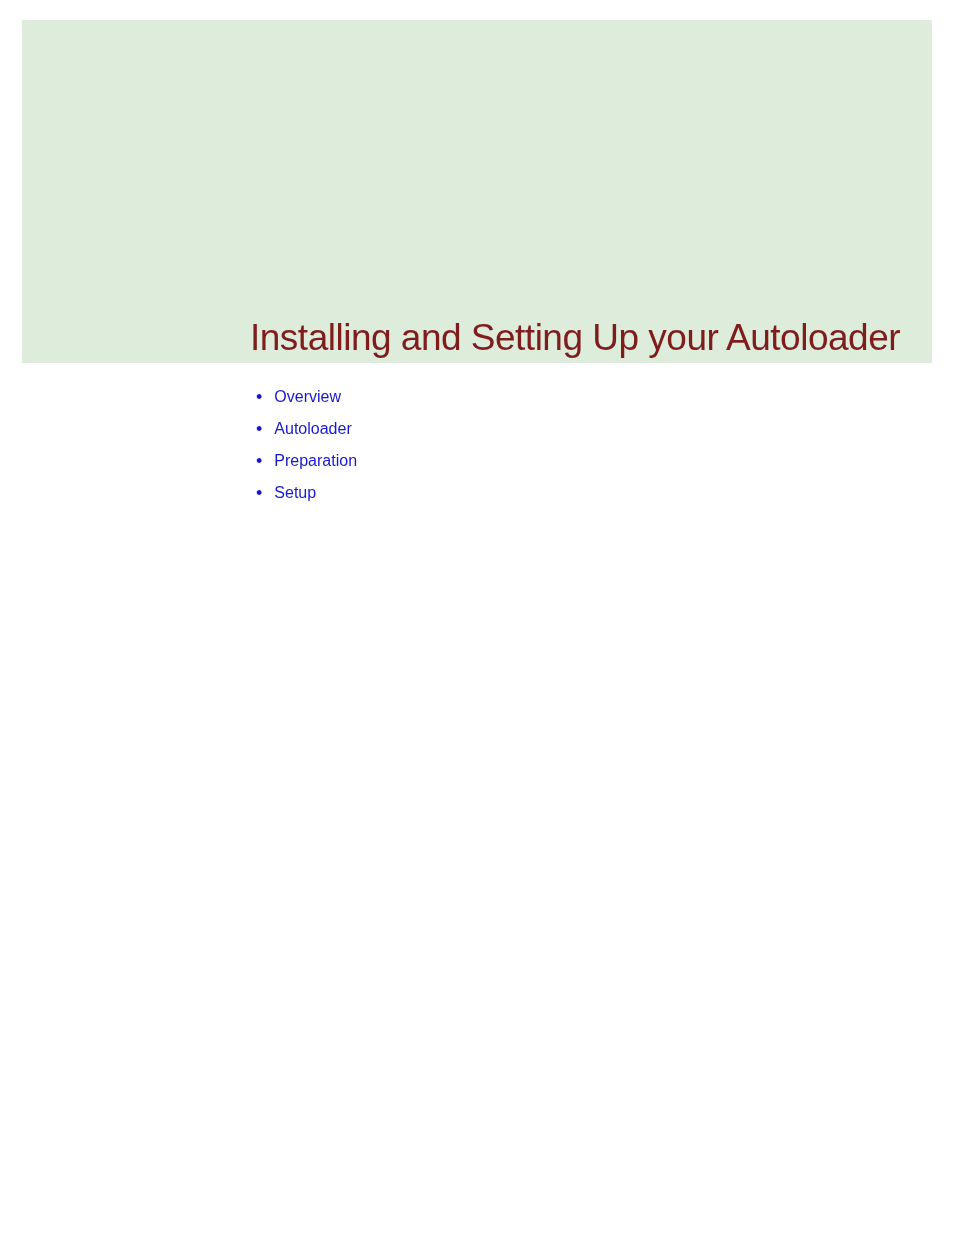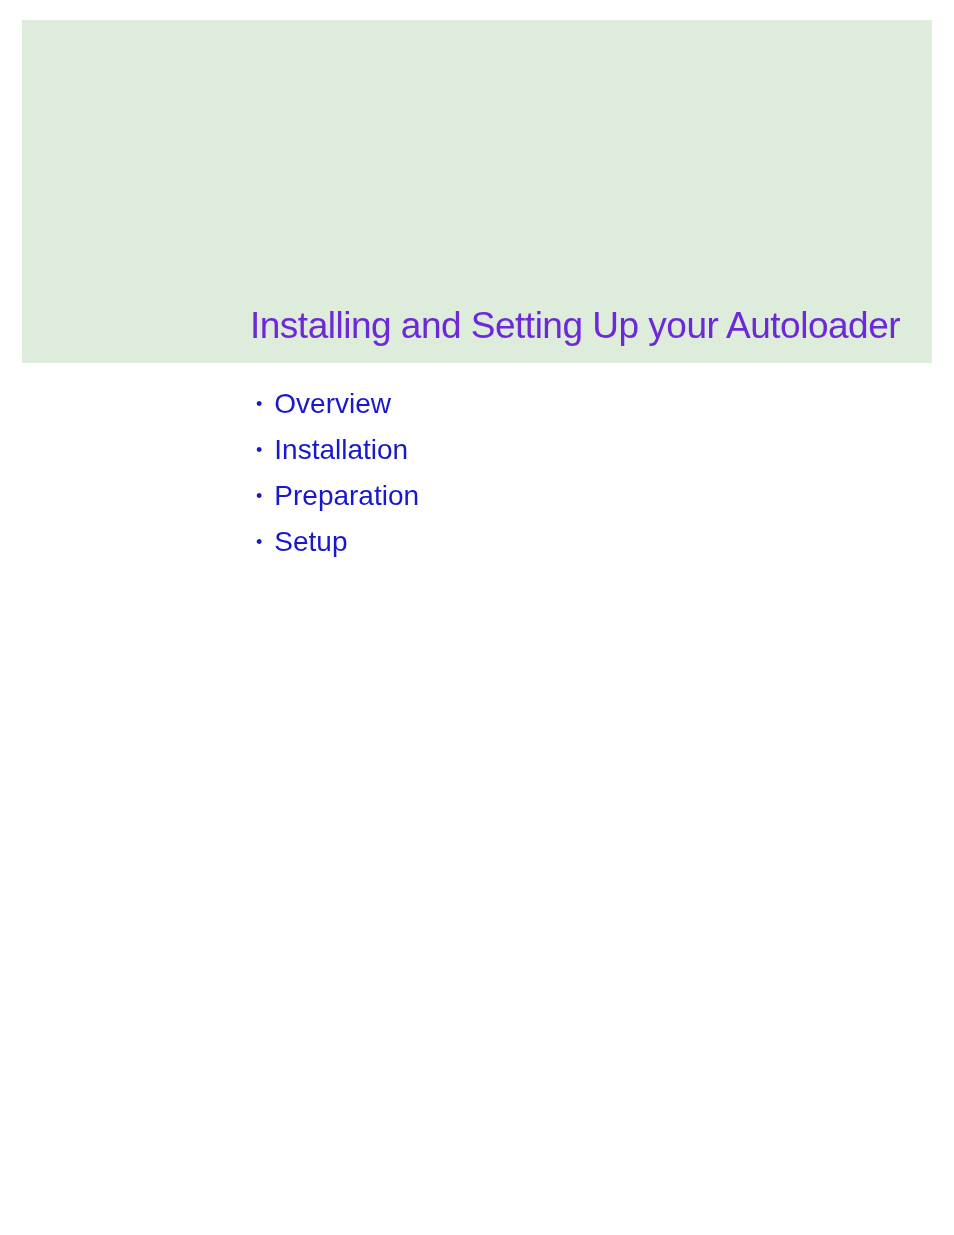--- a/index.html
+++ b/index.html
@@ -18,24 +18,24 @@
       position: absolute;
       top: 20px;
       left: 22px;
       width: 910px;
       height: 343px;
       background: #ddecdb;
     }
     .title {
       position: absolute;
       left: 250px;
-      top: 305px;
+      top: 317px;
       font-size: 37px;
       font-weight: 400;
-      color: #6d28d9;
+      color: #7f1d1d;
       letter-spacing: -0.5px;
       font-stretch: condensed;
       font-family: "Myriad Pro Condensed", "Arial Narrow", Arial, sans-serif;
     }
     .toc-list {
       position: absolute;
       left: 256px;
       top: 388px;
       list-style: none;
     }
@@ -45,40 +45,40 @@
       align-items: center;
     }
     .bullet {
       color: #1818cc;
       font-size: 18px;
       margin-right: 12px;
       line-height: 1;
     }
     .toc-link {
       color: #1818cc;
-      font-size: 28px;
+      font-size: 16px;
       text-decoration: none;
       font-family: "Myriad Pro", "Segoe UI", Arial, sans-serif;
     }
   </style>
 </head>
 <body>
 
 <div class="header-band"></div>
 
 <h1 class="title">Installing and Setting Up your Autoloader</h1>
 
 <ul class="toc-list">
   <li class="toc-item">
     <span class="bullet">•</span>
     <a class="toc-link">Overview</a>
   </li>
   <li class="toc-item">
     <span class="bullet">•</span>
-    <a class="toc-link">Installation</a>
+    <a class="toc-link">Autoloader</a>
   </li>
   <li class="toc-item">
     <span class="bullet">•</span>
     <a class="toc-link">Preparation</a>
   </li>
   <li class="toc-item">
     <span class="bullet">•</span>
     <a class="toc-link">Setup</a>
   </li>
 </ul>

